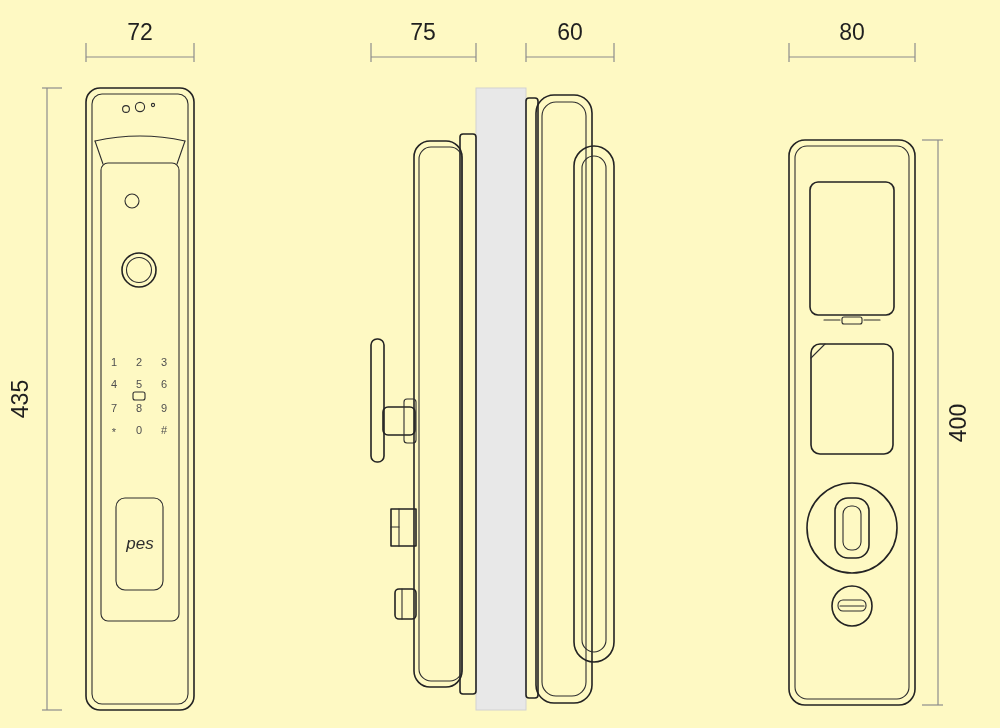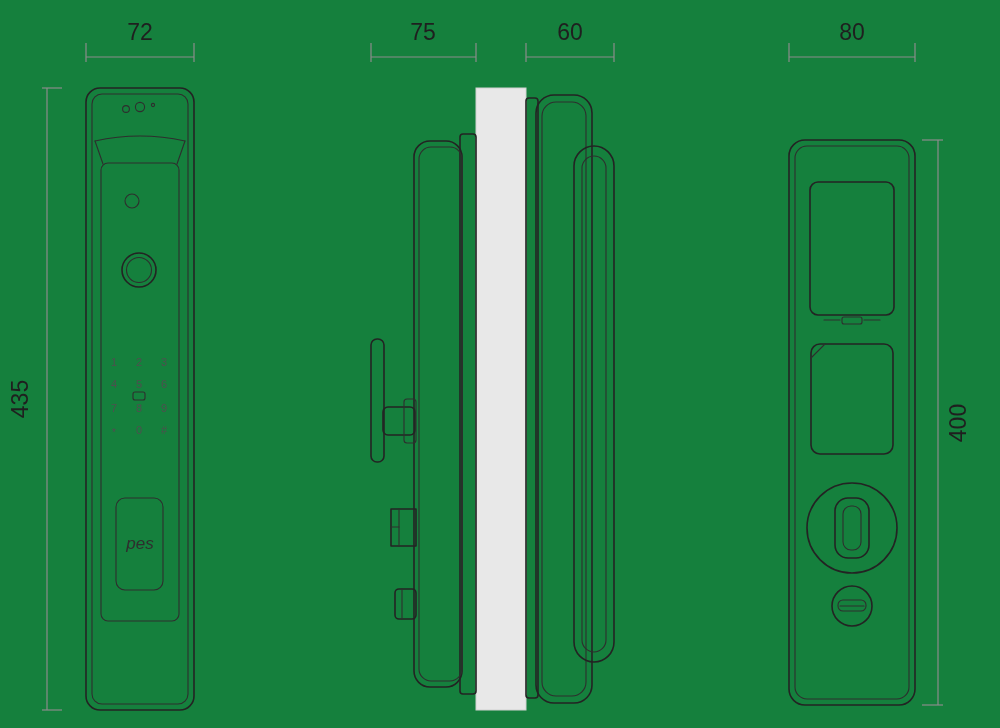--- a/index.html
+++ b/index.html
@@ -8,21 +8,21 @@
     background: #ffffff;
     width: 1000px;
     height: 728px;
     overflow: hidden;
     font-family: "Liberation Sans", sans-serif;
   }
   #stage {
     position: relative;
     width: 1000px;
     height: 728px;
-    background: #15803d;
+    background: #fef9c3;
   }
   svg { display: block; }
 
   .outline {
     fill: none;
     stroke: #232323;
     stroke-width: 1.6;
     stroke-linejoin: round;
     stroke-linecap: round;
   }

